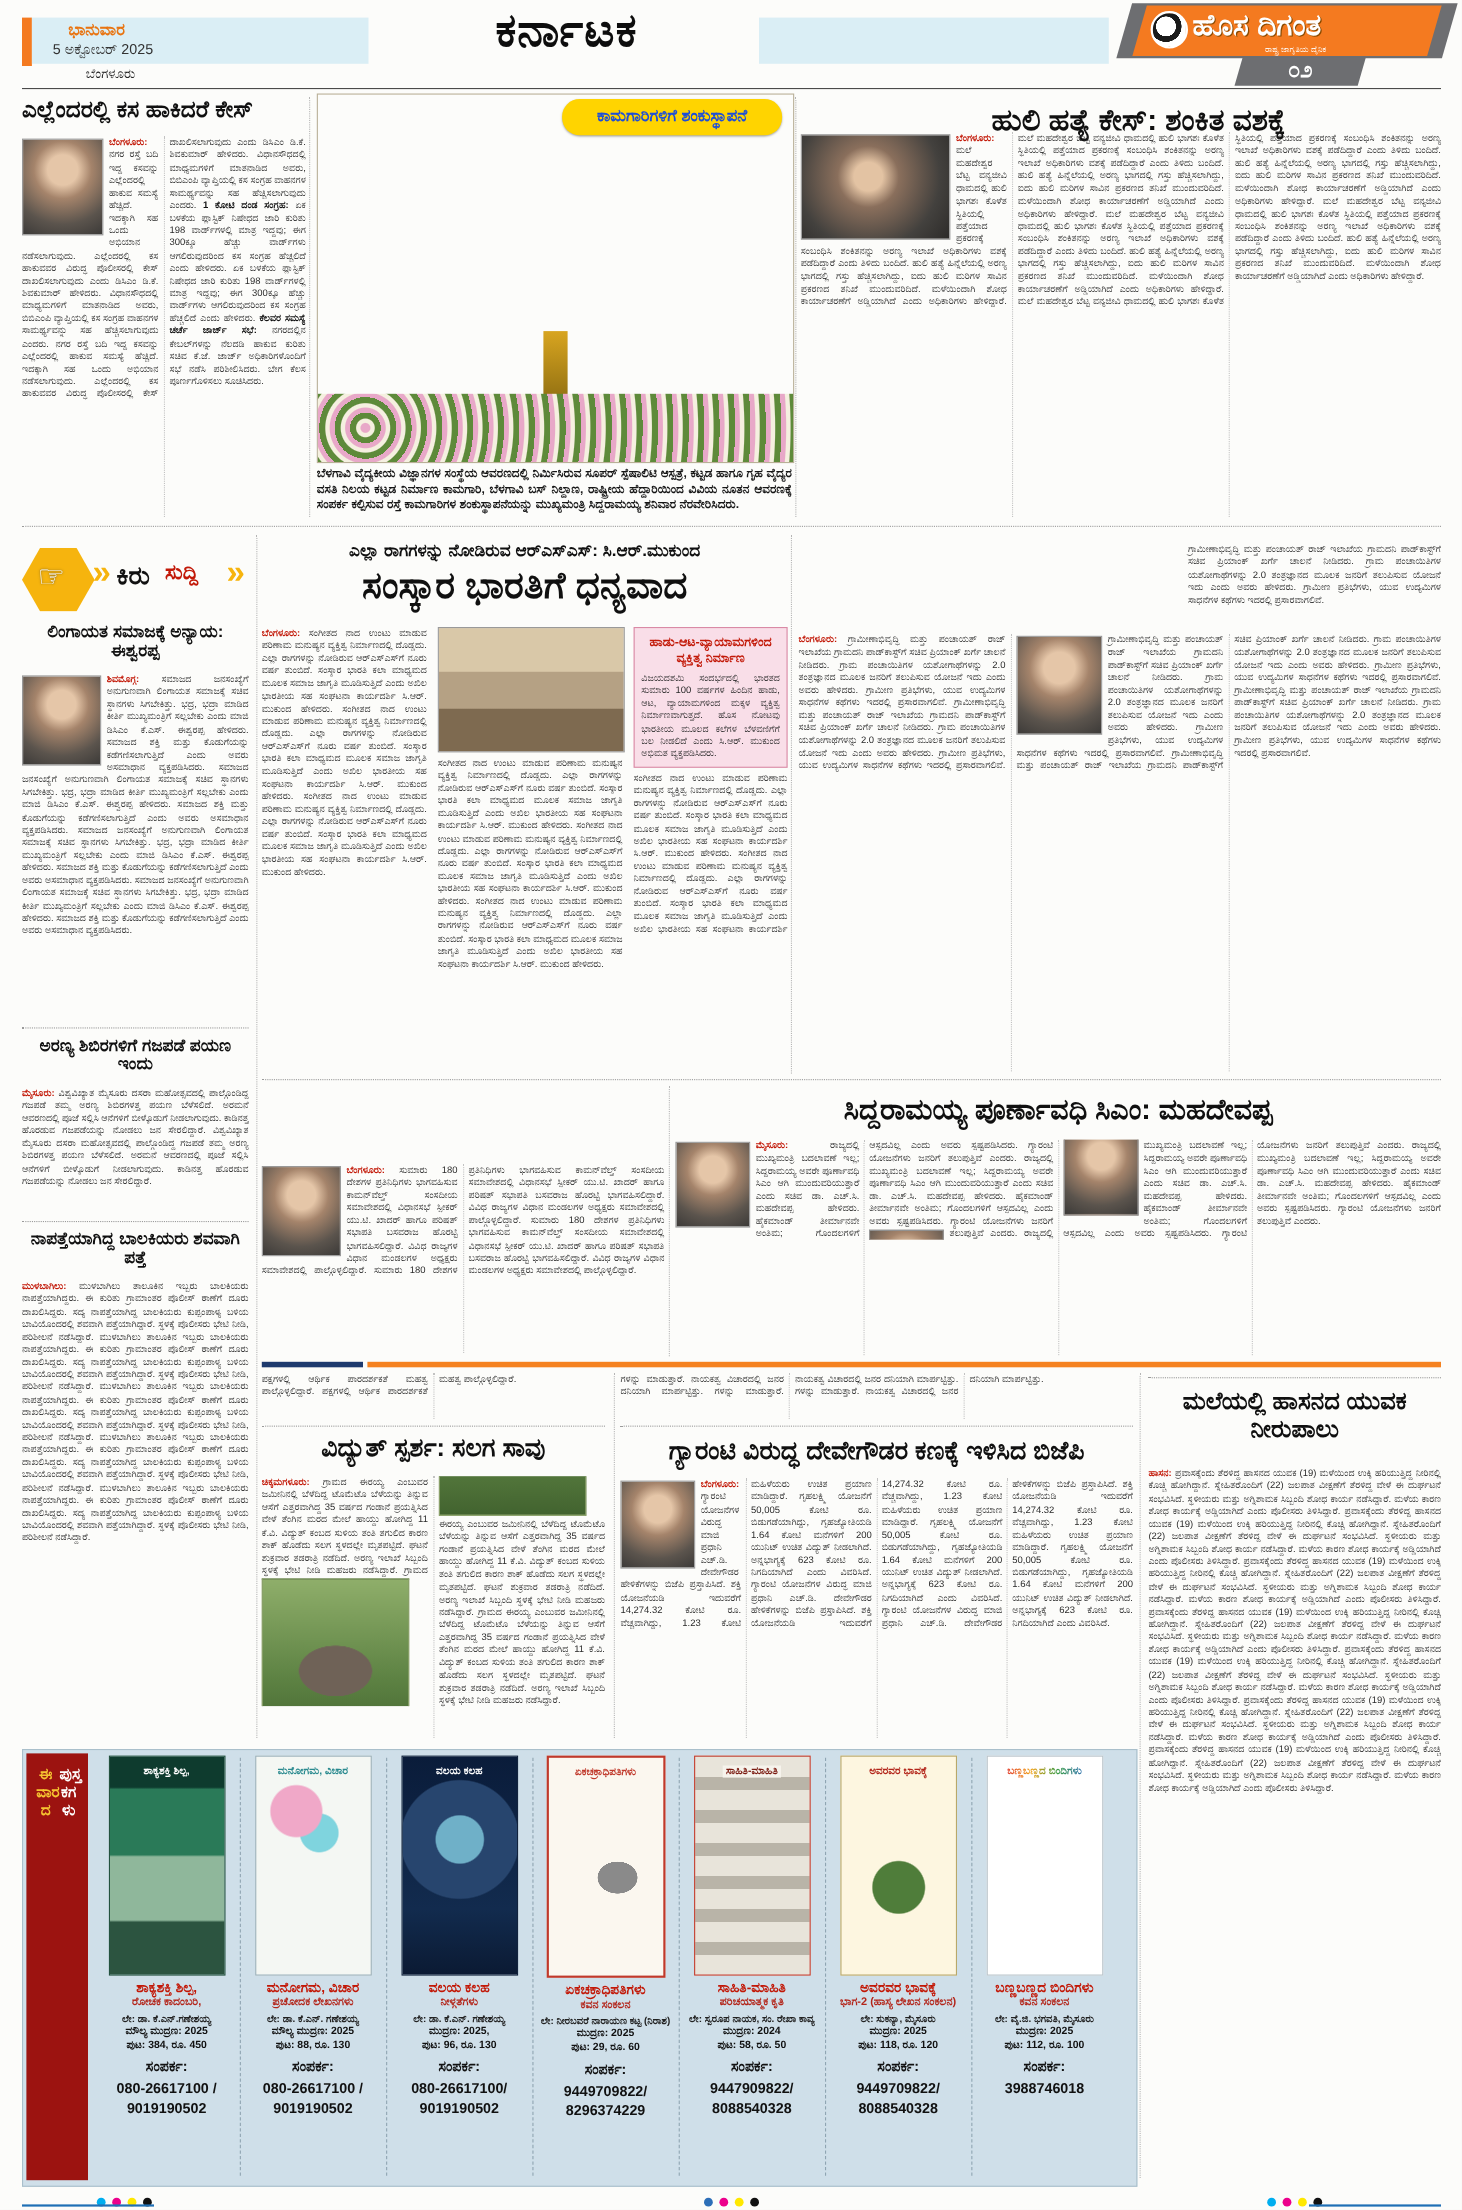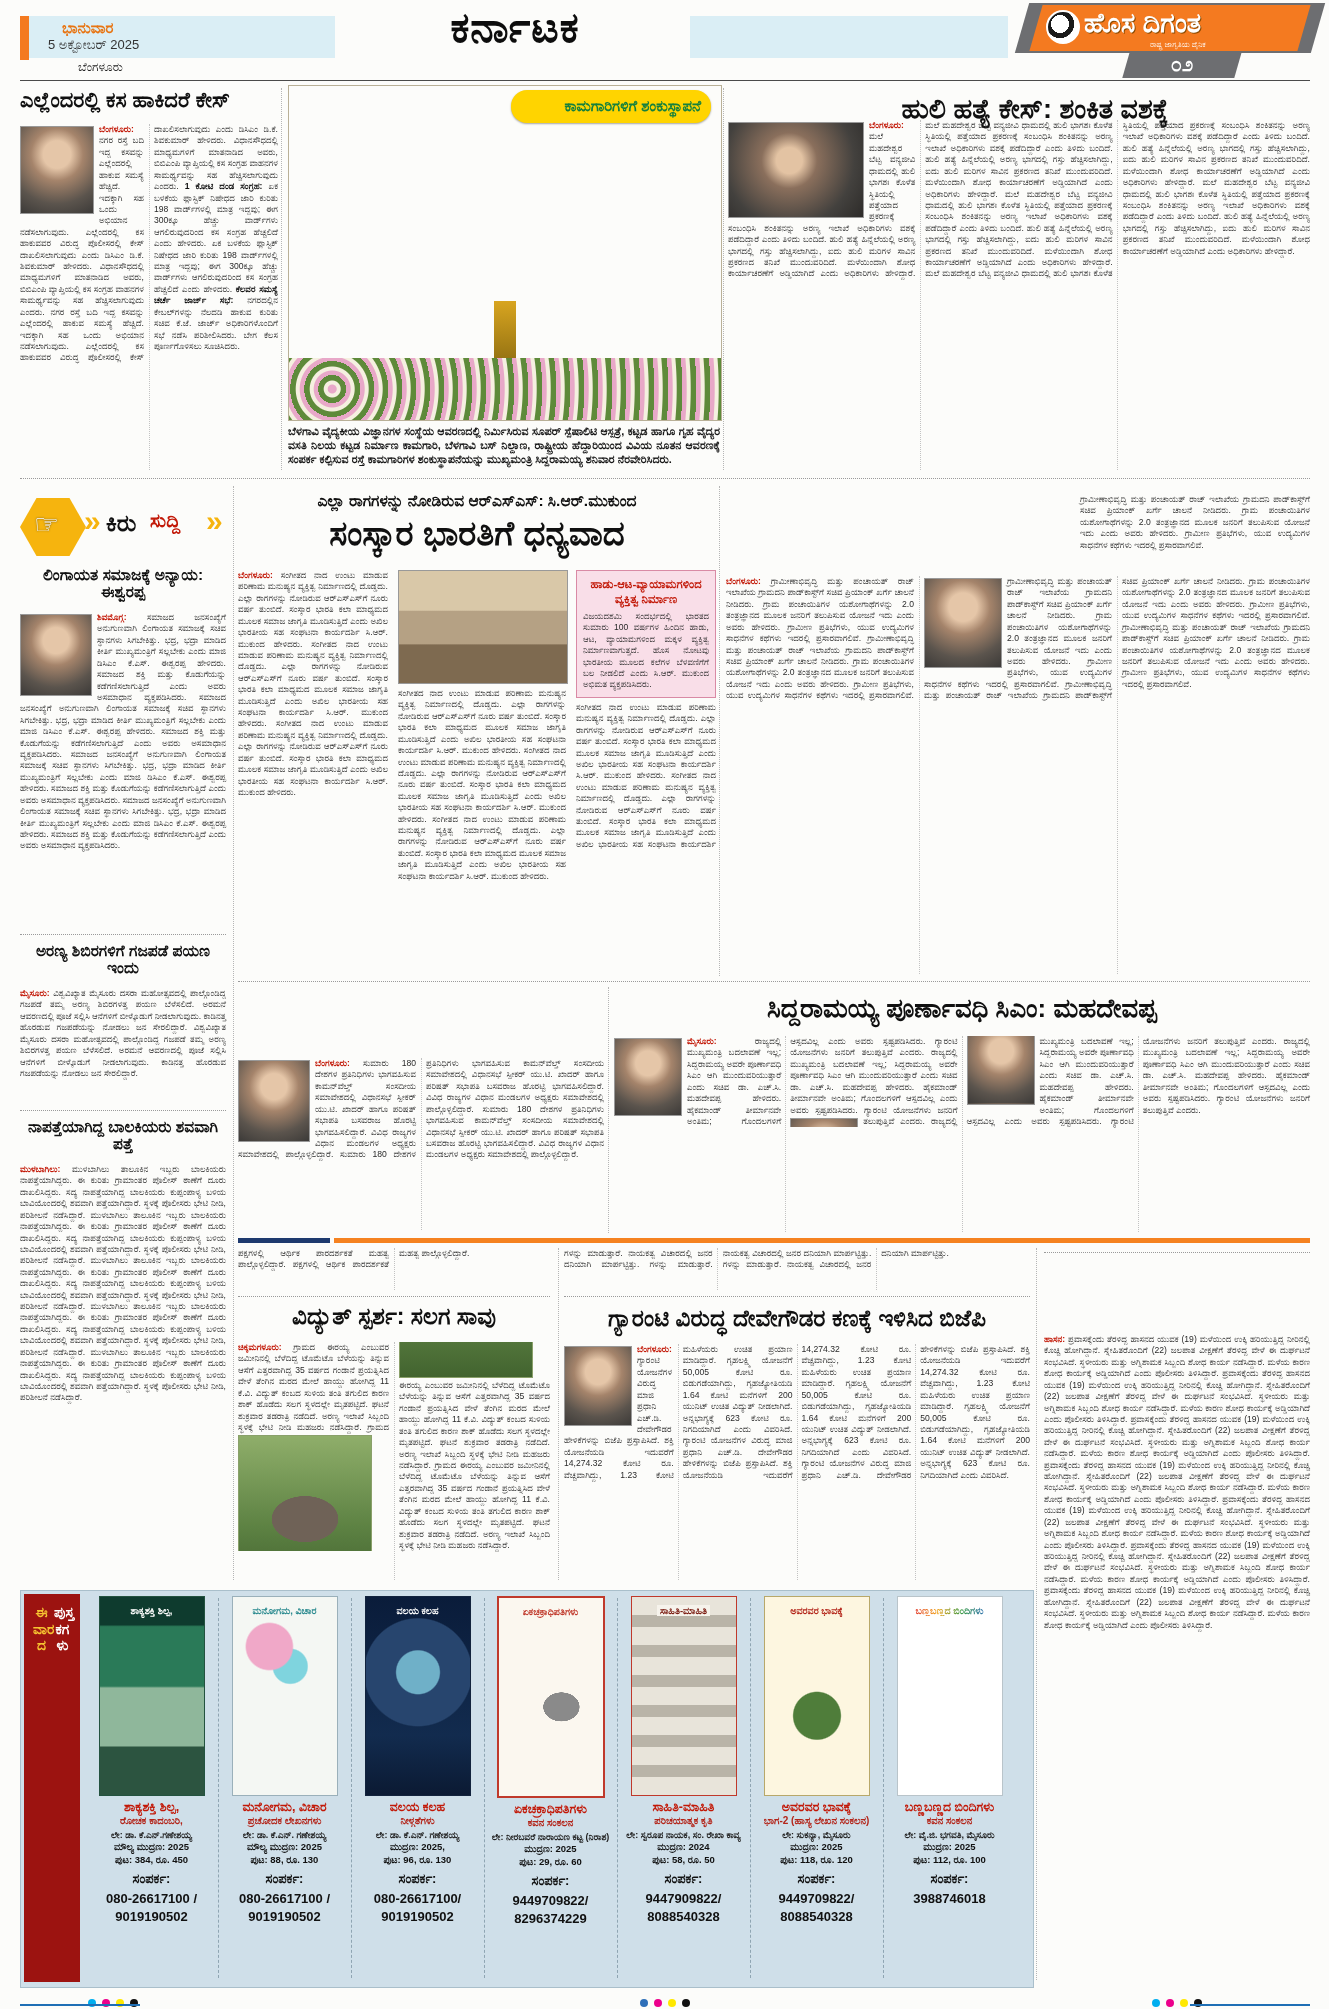--- a/index.html
+++ b/index.html
@@ -14,22 +14,22 @@
   .cols2{column-count:2;column-gap:10px;column-rule:1px dotted #c2c2c2}
   .cols3{column-count:3;column-gap:10px;column-rule:1px dotted #c2c2c2}
   .cols4{column-count:4;column-gap:9px;column-rule:1px dotted #c2c2c2}
   .dotrule{border-top:1.5px dotted #9a9a9a}
   .vdot{border-left:1.5px dotted #b5b5b5}
   .hs{background:radial-gradient(circle at 50% 32%,#e5c6a8 0 20%,#a5846b 38%,#5b544d 72%,#3c3a38 100%);
       border:1px solid #999}
   .skew{transform:skewX(-16deg)}
   .center{text-align:center}
   .pinkbox{background:#f9dee8;border:1px solid #d98aa5;padding:6px}
-  .badge{background:#ffd400;border-radius:16px;color:#15803d;font-weight:bold;
-         font-size:15px;text-align:right;line-height:1.25;padding:7px 10px;
+  .badge{background:#ffd400;border-radius:16px;color:#1d4ed8;font-weight:bold;
+         font-size:15px;text-align:center;line-height:1.25;padding:7px 10px;
          box-shadow:0 1px 2px rgba(0,0,0,.35)}
   .card{position:absolute;top:1594px;height:388px;width:131px;text-align:center}
   .card .sep{position:absolute;right:-2px;top:4px;bottom:4px;border-right:1px dashed #8fa5b2}
   .cv{width:104px;height:198px;margin:2px auto 4px auto;position:relative;border:1px solid #9ab0ba;
       display:flex;align-items:flex-start;justify-content:center}
   .cvlabel{font-size:9.5px;font-weight:bold;margin-top:8px;padding:0 3px;line-height:1.2}
   .btitle{font-size:12.5px;font-weight:bold;color:#c21807;line-height:1.2}
   .bsub{font-size:10px;font-weight:bold;color:#b3251a;line-height:1.25}
   .bauth{font-size:9px;font-weight:bold;color:#222;line-height:1.3;margin-top:2px}
   .binfo{font-size:9.5px;font-weight:bold;color:#111;line-height:1.35}
@@ -200,20 +200,21 @@
   </div>
   <div class="abs dotrule" style="left:564px;top:1296px;width:466px"></div>
   <div class="abs hl center" style="left:564px;top:1306px;width:466px;font-size:23px">ಗ್ಯಾರಂಟಿ ವಿರುದ್ಧ ದೇವೇಗೌಡರ ಕಣಕ್ಕೆ ಇಳಿಸಿದ ಬಿಜೆಪಿ</div>
   <div class="abs bt cols4" style="left:564px;top:1344px;width:466px;height:236px">
     <div class="hs" style="width:66px;height:78px;float:left;margin:2px 5px 2px 0"></div>
     <span class="dl">ಬೆಂಗಳೂರು:</span>
     <span> ಗ್ಯಾರಂಟಿ ಯೋಜನೆಗಳ ವಿರುದ್ಧ ಮಾಜಿ ಪ್ರಧಾನಿ ಎಚ್.ಡಿ. ದೇವೇಗೌಡರ ಹೇಳಿಕೆಗಳನ್ನು ಬಿಜೆಪಿ ಪ್ರಸ್ತಾಪಿಸಿದೆ. ಶಕ್ತಿ ಯೋಜನೆಯಡಿ ಇದುವರೆಗೆ 14,274.32 ಕೋಟಿ ರೂ. ವೆಚ್ಚವಾಗಿದ್ದು, 1.23 ಕೋಟಿ ಮಹಿಳೆಯರು ಉಚಿತ ಪ್ರಯಾಣ ಮಾಡಿದ್ದಾರೆ. ಗೃಹಲಕ್ಷ್ಮಿ ಯೋಜನೆಗೆ 50,005 ಕೋಟಿ ರೂ. ಬಿಡುಗಡೆಯಾಗಿದ್ದು, ಗೃಹಜ್ಯೋತಿಯಡಿ 1.64 ಕೋಟಿ ಮನೆಗಳಿಗೆ 200 ಯುನಿಟ್ ಉಚಿತ ವಿದ್ಯುತ್ ನೀಡಲಾಗಿದೆ. ಅನ್ನಭಾಗ್ಯಕ್ಕೆ 623 ಕೋಟಿ ರೂ. ನಿಗದಿಯಾಗಿದೆ ಎಂದು ವಿವರಿಸಿದೆ. ಗ್ಯಾರಂಟಿ ಯೋಜನೆಗಳ ವಿರುದ್ಧ ಮಾಜಿ ಪ್ರಧಾನಿ ಎಚ್.ಡಿ. ದೇವೇಗೌಡರ ಹೇಳಿಕೆಗಳನ್ನು ಬಿಜೆಪಿ ಪ್ರಸ್ತಾಪಿಸಿದೆ. ಶಕ್ತಿ ಯೋಜನೆಯಡಿ ಇದುವರೆಗೆ 14,274.32 ಕೋಟಿ ರೂ. ವೆಚ್ಚವಾಗಿದ್ದು, 1.23 ಕೋಟಿ ಮಹಿಳೆಯರು ಉಚಿತ ಪ್ರಯಾಣ ಮಾಡಿದ್ದಾರೆ. ಗೃಹಲಕ್ಷ್ಮಿ ಯೋಜನೆಗೆ 50,005 ಕೋಟಿ ರೂ. ಬಿಡುಗಡೆಯಾಗಿದ್ದು, ಗೃಹಜ್ಯೋತಿಯಡಿ 1.64 ಕೋಟಿ ಮನೆಗಳಿಗೆ 200 ಯುನಿಟ್ ಉಚಿತ ವಿದ್ಯುತ್ ನೀಡಲಾಗಿದೆ. ಅನ್ನಭಾಗ್ಯಕ್ಕೆ 623 ಕೋಟಿ ರೂ. ನಿಗದಿಯಾಗಿದೆ ಎಂದು ವಿವರಿಸಿದೆ. ಗ್ಯಾರಂಟಿ ಯೋಜನೆಗಳ ವಿರುದ್ಧ ಮಾಜಿ ಪ್ರಧಾನಿ ಎಚ್.ಡಿ. ದೇವೇಗೌಡರ ಹೇಳಿಕೆಗಳನ್ನು ಬಿಜೆಪಿ ಪ್ರಸ್ತಾಪಿಸಿದೆ. ಶಕ್ತಿ ಯೋಜನೆಯಡಿ ಇದುವರೆಗೆ 14,274.32 ಕೋಟಿ ರೂ. ವೆಚ್ಚವಾಗಿದ್ದು, 1.23 ಕೋಟಿ ಮಹಿಳೆಯರು ಉಚಿತ ಪ್ರಯಾಣ ಮಾಡಿದ್ದಾರೆ. ಗೃಹಲಕ್ಷ್ಮಿ ಯೋಜನೆಗೆ 50,005 ಕೋಟಿ ರೂ. ಬಿಡುಗಡೆಯಾಗಿದ್ದು, ಗೃಹಜ್ಯೋತಿಯಡಿ 1.64 ಕೋಟಿ ಮನೆಗಳಿಗೆ 200 ಯುನಿಟ್ ಉಚಿತ ವಿದ್ಯುತ್ ನೀಡಲಾಗಿದೆ. ಅನ್ನಭಾಗ್ಯಕ್ಕೆ 623 ಕೋಟಿ ರೂ. ನಿಗದಿಯಾಗಿದೆ ಎಂದು ವಿವರಿಸಿದೆ. </span>
   </div>
 
   <div class="abs dotrule" style="left:1044px;top:1252px;width:266px"></div>
+  <div class="abs hl center" style="left:1044px;top:1262px;width:266px;font-size:22px">ಮಲೆಯಲ್ಲಿ ಹಾಸನದ ಯುವಕ ನೀರುಪಾಲು</div>
   <div class="abs bt" style="left:1044px;top:1334px;width:266px;height:644px">
     <span class="dl">ಹಾಸನ:</span>
     <span> ಪ್ರವಾಸಕ್ಕೆಂದು ತೆರಳಿದ್ದ ಹಾಸನದ ಯುವಕ (19) ಮಳೆಯಿಂದ ಉಕ್ಕಿ ಹರಿಯುತ್ತಿದ್ದ ನೀರಿನಲ್ಲಿ ಕೊಚ್ಚಿ ಹೋಗಿದ್ದಾನೆ. ಸ್ನೇಹಿತರೊಂದಿಗೆ (22) ಜಲಪಾತ ವೀಕ್ಷಣೆಗೆ ತೆರಳಿದ್ದ ವೇಳೆ ಈ ದುರ್ಘಟನೆ ಸಂಭವಿಸಿದೆ. ಸ್ಥಳೀಯರು ಮತ್ತು ಅಗ್ನಿಶಾಮಕ ಸಿಬ್ಬಂದಿ ಶೋಧ ಕಾರ್ಯ ನಡೆಸಿದ್ದಾರೆ. ಮಳೆಯ ಕಾರಣ ಶೋಧ ಕಾರ್ಯಕ್ಕೆ ಅಡ್ಡಿಯಾಗಿದೆ ಎಂದು ಪೊಲೀಸರು ತಿಳಿಸಿದ್ದಾರೆ. ಪ್ರವಾಸಕ್ಕೆಂದು ತೆರಳಿದ್ದ ಹಾಸನದ ಯುವಕ (19) ಮಳೆಯಿಂದ ಉಕ್ಕಿ ಹರಿಯುತ್ತಿದ್ದ ನೀರಿನಲ್ಲಿ ಕೊಚ್ಚಿ ಹೋಗಿದ್ದಾನೆ. ಸ್ನೇಹಿತರೊಂದಿಗೆ (22) ಜಲಪಾತ ವೀಕ್ಷಣೆಗೆ ತೆರಳಿದ್ದ ವೇಳೆ ಈ ದುರ್ಘಟನೆ ಸಂಭವಿಸಿದೆ. ಸ್ಥಳೀಯರು ಮತ್ತು ಅಗ್ನಿಶಾಮಕ ಸಿಬ್ಬಂದಿ ಶೋಧ ಕಾರ್ಯ ನಡೆಸಿದ್ದಾರೆ. ಮಳೆಯ ಕಾರಣ ಶೋಧ ಕಾರ್ಯಕ್ಕೆ ಅಡ್ಡಿಯಾಗಿದೆ ಎಂದು ಪೊಲೀಸರು ತಿಳಿಸಿದ್ದಾರೆ. ಪ್ರವಾಸಕ್ಕೆಂದು ತೆರಳಿದ್ದ ಹಾಸನದ ಯುವಕ (19) ಮಳೆಯಿಂದ ಉಕ್ಕಿ ಹರಿಯುತ್ತಿದ್ದ ನೀರಿನಲ್ಲಿ ಕೊಚ್ಚಿ ಹೋಗಿದ್ದಾನೆ. ಸ್ನೇಹಿತರೊಂದಿಗೆ (22) ಜಲಪಾತ ವೀಕ್ಷಣೆಗೆ ತೆರಳಿದ್ದ ವೇಳೆ ಈ ದುರ್ಘಟನೆ ಸಂಭವಿಸಿದೆ. ಸ್ಥಳೀಯರು ಮತ್ತು ಅಗ್ನಿಶಾಮಕ ಸಿಬ್ಬಂದಿ ಶೋಧ ಕಾರ್ಯ ನಡೆಸಿದ್ದಾರೆ. ಮಳೆಯ ಕಾರಣ ಶೋಧ ಕಾರ್ಯಕ್ಕೆ ಅಡ್ಡಿಯಾಗಿದೆ ಎಂದು ಪೊಲೀಸರು ತಿಳಿಸಿದ್ದಾರೆ. ಪ್ರವಾಸಕ್ಕೆಂದು ತೆರಳಿದ್ದ ಹಾಸನದ ಯುವಕ (19) ಮಳೆಯಿಂದ ಉಕ್ಕಿ ಹರಿಯುತ್ತಿದ್ದ ನೀರಿನಲ್ಲಿ ಕೊಚ್ಚಿ ಹೋಗಿದ್ದಾನೆ. ಸ್ನೇಹಿತರೊಂದಿಗೆ (22) ಜಲಪಾತ ವೀಕ್ಷಣೆಗೆ ತೆರಳಿದ್ದ ವೇಳೆ ಈ ದುರ್ಘಟನೆ ಸಂಭವಿಸಿದೆ. ಸ್ಥಳೀಯರು ಮತ್ತು ಅಗ್ನಿಶಾಮಕ ಸಿಬ್ಬಂದಿ ಶೋಧ ಕಾರ್ಯ ನಡೆಸಿದ್ದಾರೆ. ಮಳೆಯ ಕಾರಣ ಶೋಧ ಕಾರ್ಯಕ್ಕೆ ಅಡ್ಡಿಯಾಗಿದೆ ಎಂದು ಪೊಲೀಸರು ತಿಳಿಸಿದ್ದಾರೆ. ಪ್ರವಾಸಕ್ಕೆಂದು ತೆರಳಿದ್ದ ಹಾಸನದ ಯುವಕ (19) ಮಳೆಯಿಂದ ಉಕ್ಕಿ ಹರಿಯುತ್ತಿದ್ದ ನೀರಿನಲ್ಲಿ ಕೊಚ್ಚಿ ಹೋಗಿದ್ದಾನೆ. ಸ್ನೇಹಿತರೊಂದಿಗೆ (22) ಜಲಪಾತ ವೀಕ್ಷಣೆಗೆ ತೆರಳಿದ್ದ ವೇಳೆ ಈ ದುರ್ಘಟನೆ ಸಂಭವಿಸಿದೆ. ಸ್ಥಳೀಯರು ಮತ್ತು ಅಗ್ನಿಶಾಮಕ ಸಿಬ್ಬಂದಿ ಶೋಧ ಕಾರ್ಯ ನಡೆಸಿದ್ದಾರೆ. ಮಳೆಯ ಕಾರಣ ಶೋಧ ಕಾರ್ಯಕ್ಕೆ ಅಡ್ಡಿಯಾಗಿದೆ ಎಂದು ಪೊಲೀಸರು ತಿಳಿಸಿದ್ದಾರೆ. ಪ್ರವಾಸಕ್ಕೆಂದು ತೆರಳಿದ್ದ ಹಾಸನದ ಯುವಕ (19) ಮಳೆಯಿಂದ ಉಕ್ಕಿ ಹರಿಯುತ್ತಿದ್ದ ನೀರಿನಲ್ಲಿ ಕೊಚ್ಚಿ ಹೋಗಿದ್ದಾನೆ. ಸ್ನೇಹಿತರೊಂದಿಗೆ (22) ಜಲಪಾತ ವೀಕ್ಷಣೆಗೆ ತೆರಳಿದ್ದ ವೇಳೆ ಈ ದುರ್ಘಟನೆ ಸಂಭವಿಸಿದೆ. ಸ್ಥಳೀಯರು ಮತ್ತು ಅಗ್ನಿಶಾಮಕ ಸಿಬ್ಬಂದಿ ಶೋಧ ಕಾರ್ಯ ನಡೆಸಿದ್ದಾರೆ. ಮಳೆಯ ಕಾರಣ ಶೋಧ ಕಾರ್ಯಕ್ಕೆ ಅಡ್ಡಿಯಾಗಿದೆ ಎಂದು ಪೊಲೀಸರು ತಿಳಿಸಿದ್ದಾರೆ. ಪ್ರವಾಸಕ್ಕೆಂದು ತೆರಳಿದ್ದ ಹಾಸನದ ಯುವಕ (19) ಮಳೆಯಿಂದ ಉಕ್ಕಿ ಹರಿಯುತ್ತಿದ್ದ ನೀರಿನಲ್ಲಿ ಕೊಚ್ಚಿ ಹೋಗಿದ್ದಾನೆ. ಸ್ನೇಹಿತರೊಂದಿಗೆ (22) ಜಲಪಾತ ವೀಕ್ಷಣೆಗೆ ತೆರಳಿದ್ದ ವೇಳೆ ಈ ದುರ್ಘಟನೆ ಸಂಭವಿಸಿದೆ. ಸ್ಥಳೀಯರು ಮತ್ತು ಅಗ್ನಿಶಾಮಕ ಸಿಬ್ಬಂದಿ ಶೋಧ ಕಾರ್ಯ ನಡೆಸಿದ್ದಾರೆ. ಮಳೆಯ ಕಾರಣ ಶೋಧ ಕಾರ್ಯಕ್ಕೆ ಅಡ್ಡಿಯಾಗಿದೆ ಎಂದು ಪೊಲೀಸರು ತಿಳಿಸಿದ್ದಾರೆ. </span>
   </div>
 
   <div class="abs" style="left:20px;top:1590px;width:1012px;height:396px;background:#cfdfe9;border:1px solid #a9bfcb"></div>
   <div class="abs" style="left:24px;top:1594px;width:56px;height:388px;background:#9c1310;display:flex;justify-content:center;gap:4px;padding-top:10px;box-sizing:border-box">
     <div class="vstack" style="color:#f6c431">ಈ ವಾರದ</div>
     <div class="vstack">ಪುಸ್ತಕಗಳು</div>
   </div>

